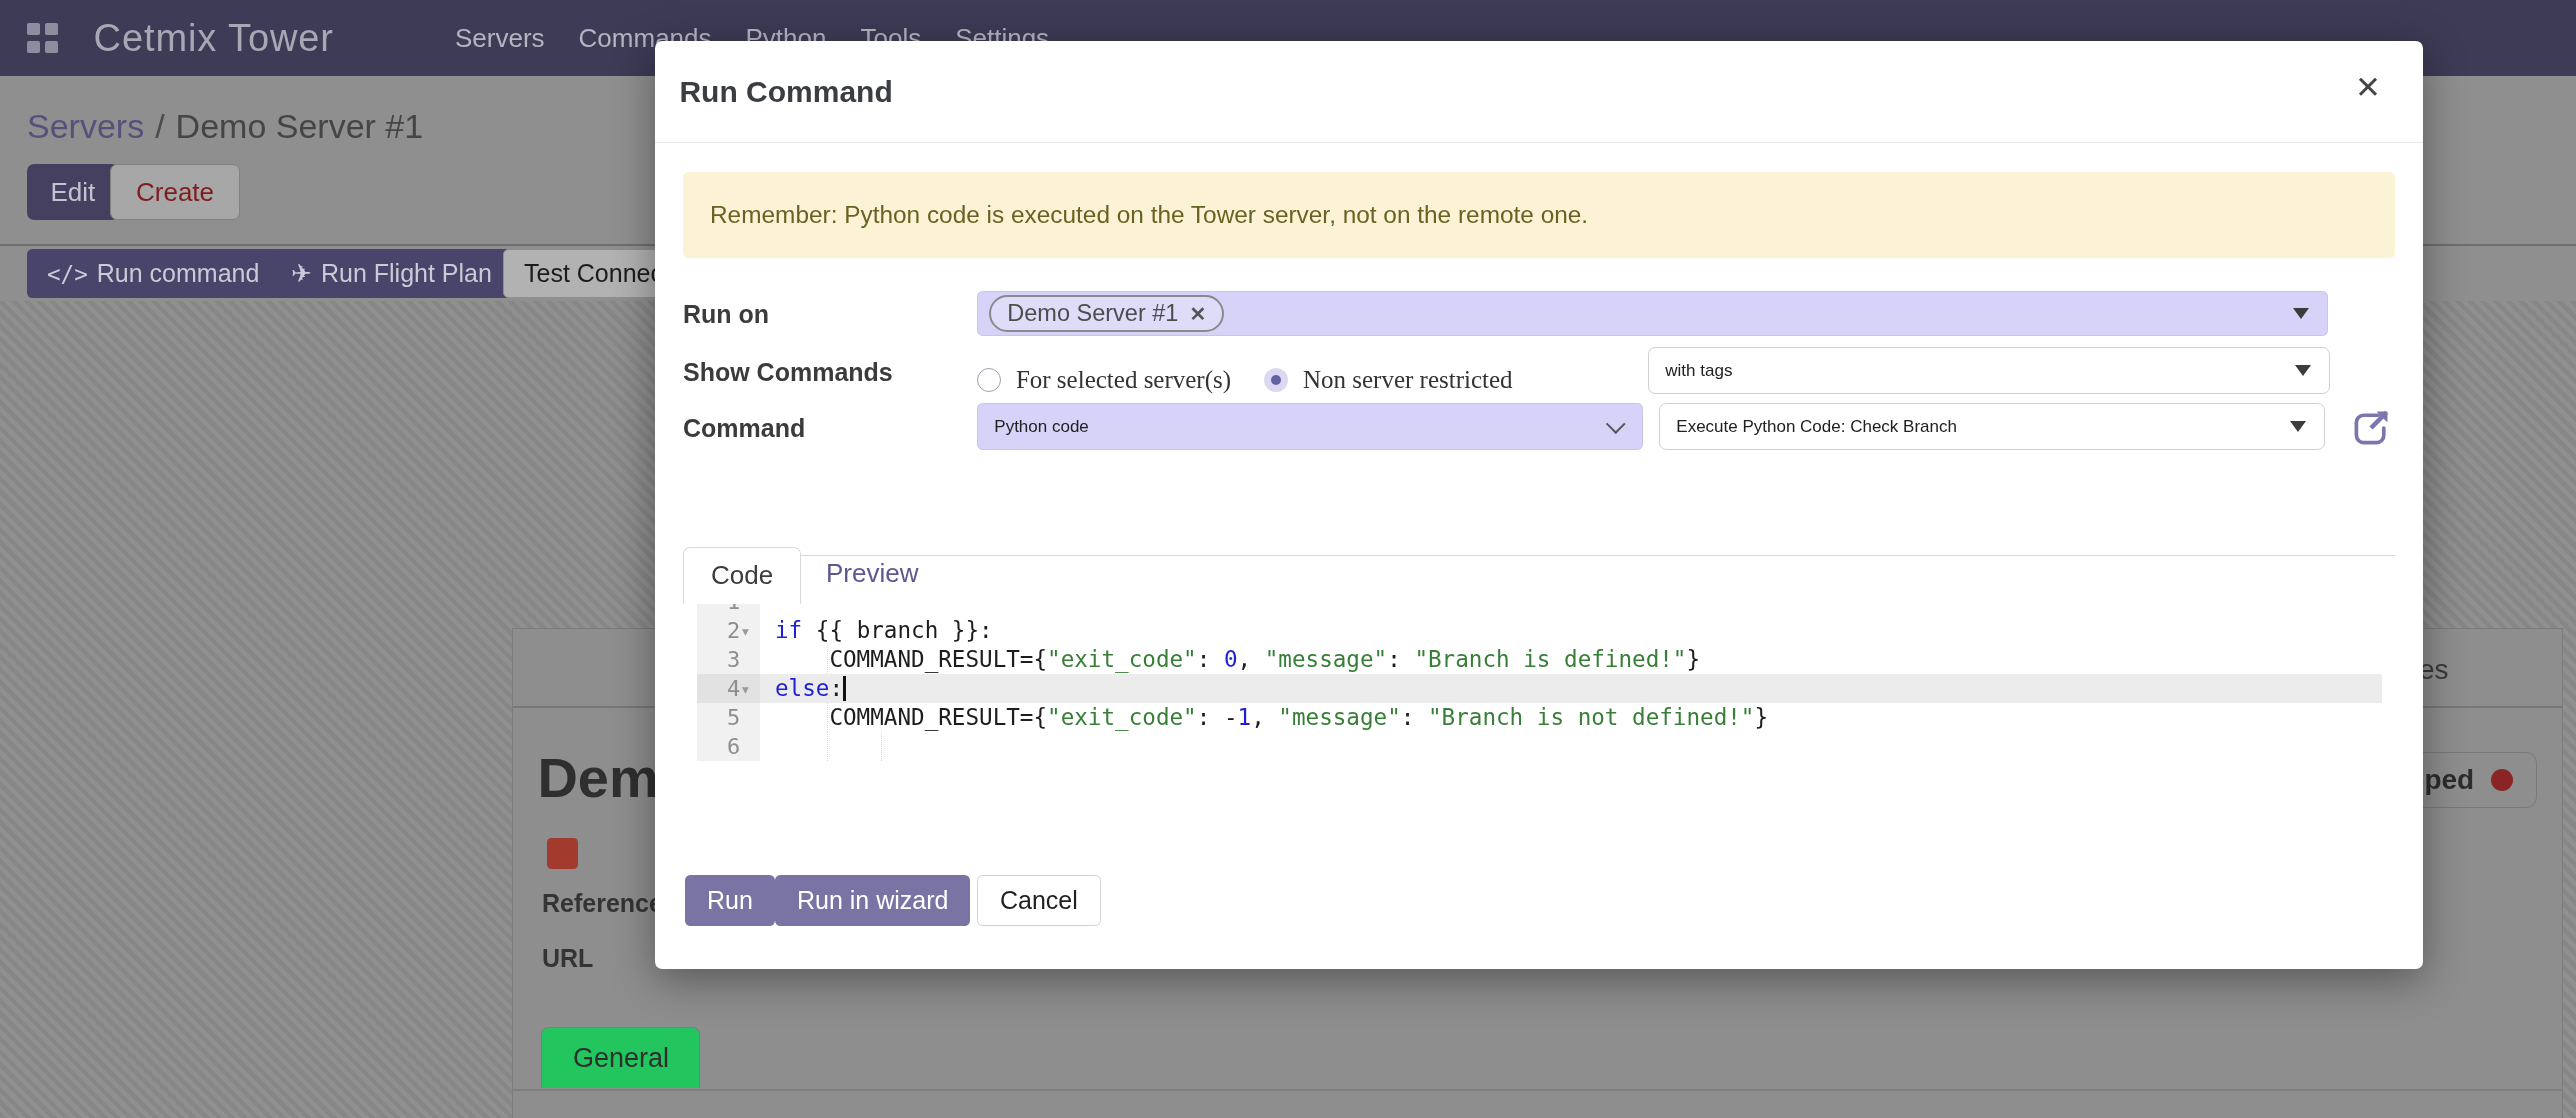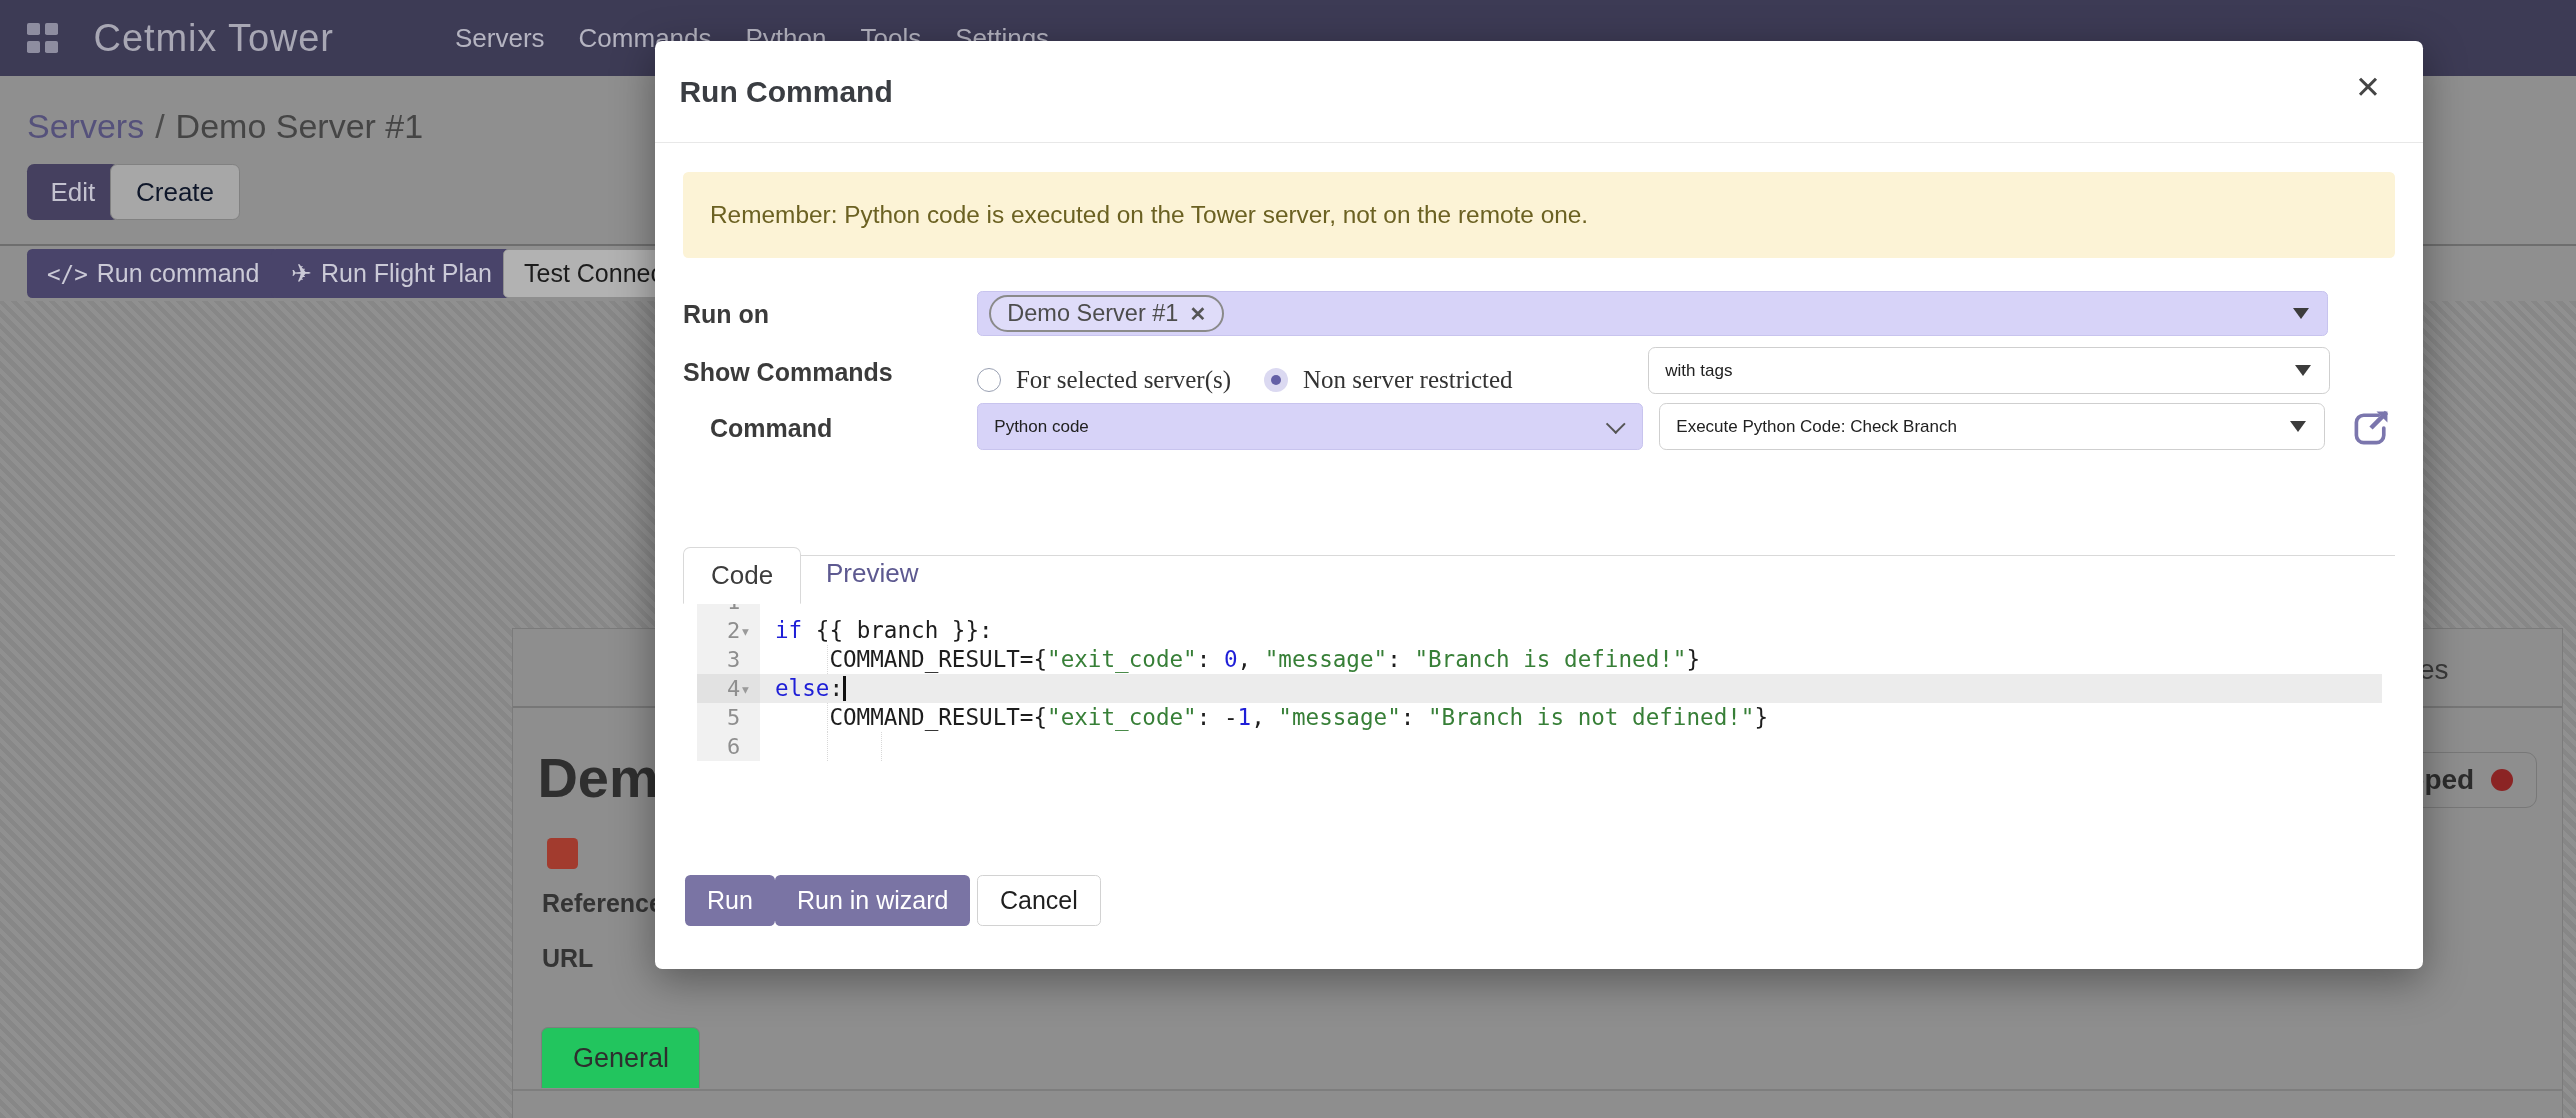--- a/index.html
+++ b/index.html
@@ -15,21 +15,21 @@
   .menu { position:absolute; left:455px; top:0; height:76px; display:flex; align-items:center; gap:34px; }
   .nav-item { font-size:26px; color:#b5b4c1; cursor:pointer; white-space:nowrap; }
 
   .breadcrumb { position:absolute; top:107px; left:27px; font-size:34px; color:#474747; }
   .bc-link { color:#55517b; cursor:pointer; }
   .bc-sep { margin:0 11px; color:#4c4c4c; }
   .bc-cur { color:#454545; }
 
   .btn { display:inline-flex; align-items:center; gap:9px; border-radius:7.2px; font-size:26px; cursor:pointer; border:none; white-space:nowrap; }
   .btn-edit { position:absolute; top:164px; left:27px; height:56px; padding:0 23.5px; background:#45405f; color:#c3c2cf; }
-  .btn-create { position:absolute; top:164px; left:110px; height:56px; padding:0 25px; background:#a7a7a7; border:1.8px solid #818181; color:#0f172a; }
+  .btn-create { position:absolute; top:164px; left:110px; height:56px; padding:0 25px; background:#a7a7a7; border:1.8px solid #818181; color:#7f1d1d; }
 
   .hr1 { position:absolute; top:244px; left:0; width:100%; height:1.8px; background:#6e6e6e; }
 
   .tb-btn { position:absolute; top:249px; height:49px; padding:0 20px; font-size:25px; border-radius:5.4px; }
   .tb-purple { background:#49446a; color:#cbcad7; }
   .tb-white { background:#b2b2b2; color:#1c1c1c; border:1.8px solid #8f8f8f; width:276px; justify-content:flex-start; }
   .code-glyph { font-family:"DejaVu Sans Mono", monospace; font-size:22.6px; }
   .plane-glyph { font-size:25px; }
 
   .canvas { position:absolute; top:301px; left:0; right:0; bottom:0;
@@ -194,21 +194,21 @@
       <span class="radio-opt">
         <span class="radio checked" id="radio2"></span>
         <span class="radio-lbl">Non server restricted</span>
       </span>
     </div>
     <div class="wht-select tags-select">
       <span class="sel-text">with tags</span>
       <span class="caret-down"></span>
     </div>
 
-    <div class="frm-label" style="top:373px;margin-left:27px;">Command</div>
+    <div class="frm-label" style="top:373px;">Command</div>
     <div class="lav-select type-select">
       <span class="sel-text">Python code</span>
       <span class="chevron"></span>
     </div>
     <div class="wht-select cmd-select">
       <span class="sel-text">Execute Python Code: Check Branch</span>
       <span class="caret-down"></span>
     </div>
     <svg class="ext-link" viewBox="0 0 46 46">
       <path d="M31 9 H15 a8 8 0 0 0 -8 8 v14 a8 8 0 0 0 8 8 h14 a8 8 0 0 0 8 -8 V23" fill="none" stroke="#7b76ad" stroke-width="4" stroke-linecap="round"></path>

